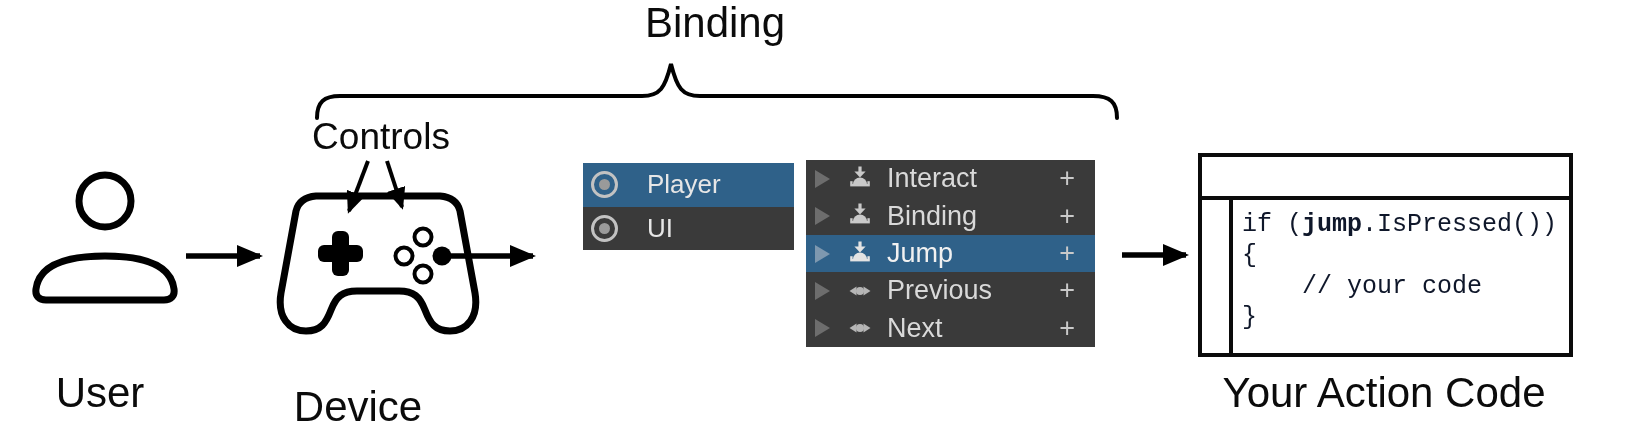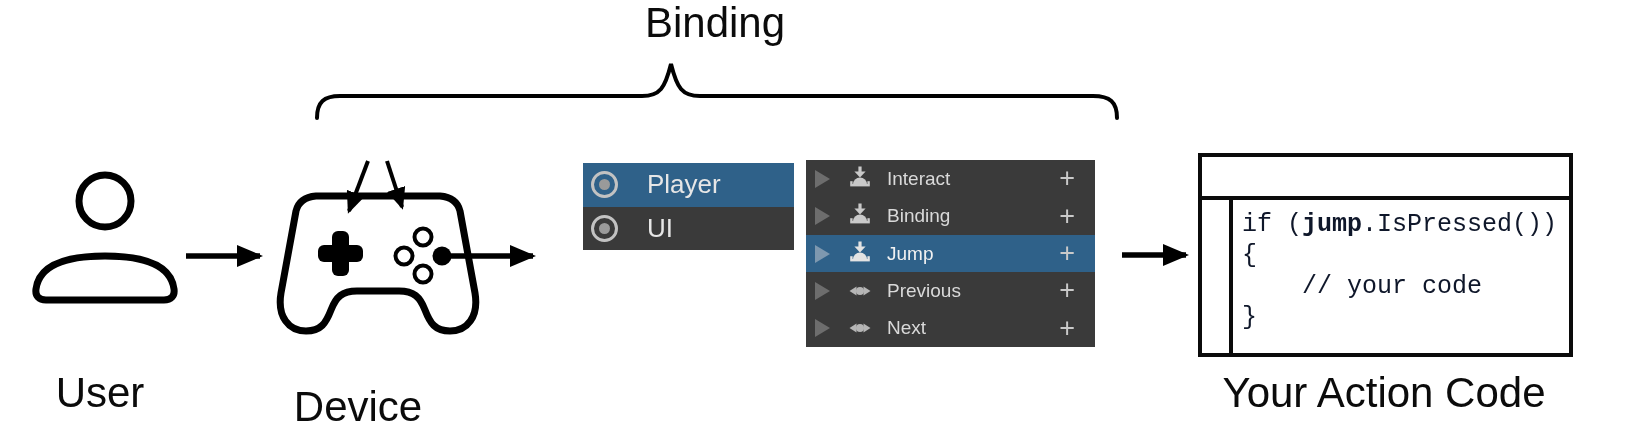--- a/index.html
+++ b/index.html
@@ -25,21 +25,21 @@
   .maps-label{margin-left:14px;font-size:26px;color:#e6e6e6;}
 
   
   .actions-panel{left:806px;top:160px;width:289px;height:187px;display:flex;flex-direction:column;}
   .action-row{flex:1;display:flex;align-items:center;background:#3a3a3a;padding:0 12px 0 9px;}
   .action-row.selected{background:#2f6189;}
   .tri{width:0;height:0;border-top:9px solid transparent;border-bottom:9px solid transparent;
     border-left:15px solid #6d6d6d;flex:0 0 auto;}
   .action-row.selected .tri{border-left-color:#7e98af;}
   .act-icon{width:26px;height:26px;margin-left:17px;flex:0 0 auto;display:block;}
-  .act-label{margin-left:14px;font-size:19px;color:#d9d9d9;flex:1 1 auto;}
+  .act-label{margin-left:14px;font-size:27px;color:#d9d9d9;flex:1 1 auto;}
   .action-row.selected .act-label{color:#f1f1f1;}
   .plus{font-size:27px;color:#c9c9c9;flex:0 0 auto;margin-right:8px;}
 
   
   .code-box{left:1198px;top:153px;width:375px;height:204px;border:4px solid #0b0b0b;
     box-sizing:border-box;background:#fff;}
   .code-titlebar{position:absolute;left:0;top:0;width:100%;height:43px;border-bottom:4px solid #0b0b0b;box-sizing:border-box;}
   .code-gutter-line{position:absolute;left:27px;top:43px;width:4px;height:calc(100% - 43px);background:#0b0b0b;}
   pre.code{position:absolute;left:40px;top:52px;margin:0;font-family:"Liberation Mono","DejaVu Sans Mono",monospace;
     font-size:25px;line-height:31px;color:#0f172a;}
@@ -89,20 +89,21 @@
     <path d="M 317,118 C 317,102 324,96 340,96 L 642,96 C 660,96 665,88 671,64
              C 677,88 682,96 700,96 L 1093,96 C 1110,96 1117,102 1117,118" fill="none" stroke="#000" stroke-width="4" stroke-linecap="round"></path>
 
     <line x1="368" y1="161" x2="349" y2="211" stroke="#000" stroke-width="4" marker-end="url(#ah2)"></line>
     <line x1="387" y1="161" x2="402" y2="207" stroke="#000" stroke-width="4" marker-end="url(#ah2)"></line>
 
     <line x1="1122" y1="255" x2="1186" y2="255" stroke="#000" stroke-width="5.5" marker-end="url(#ah)"></line>
   </svg>
 
   <div class="abs big-label binding-label" style="left:668px;top:0;margin-left:47px;">Binding</div>
+  <div class="abs big-label controls-label" style="left:381px;top:117px;">Controls</div>
 
   <div class="abs maps-panel">
     <div class="maps-row selected">
       <span class="radio-icon">
           <span class="dot"></span>
         </span>
       <span class="maps-label">Player</span>
     </div>
     <div class="maps-row">
       <span class="radio-icon">

